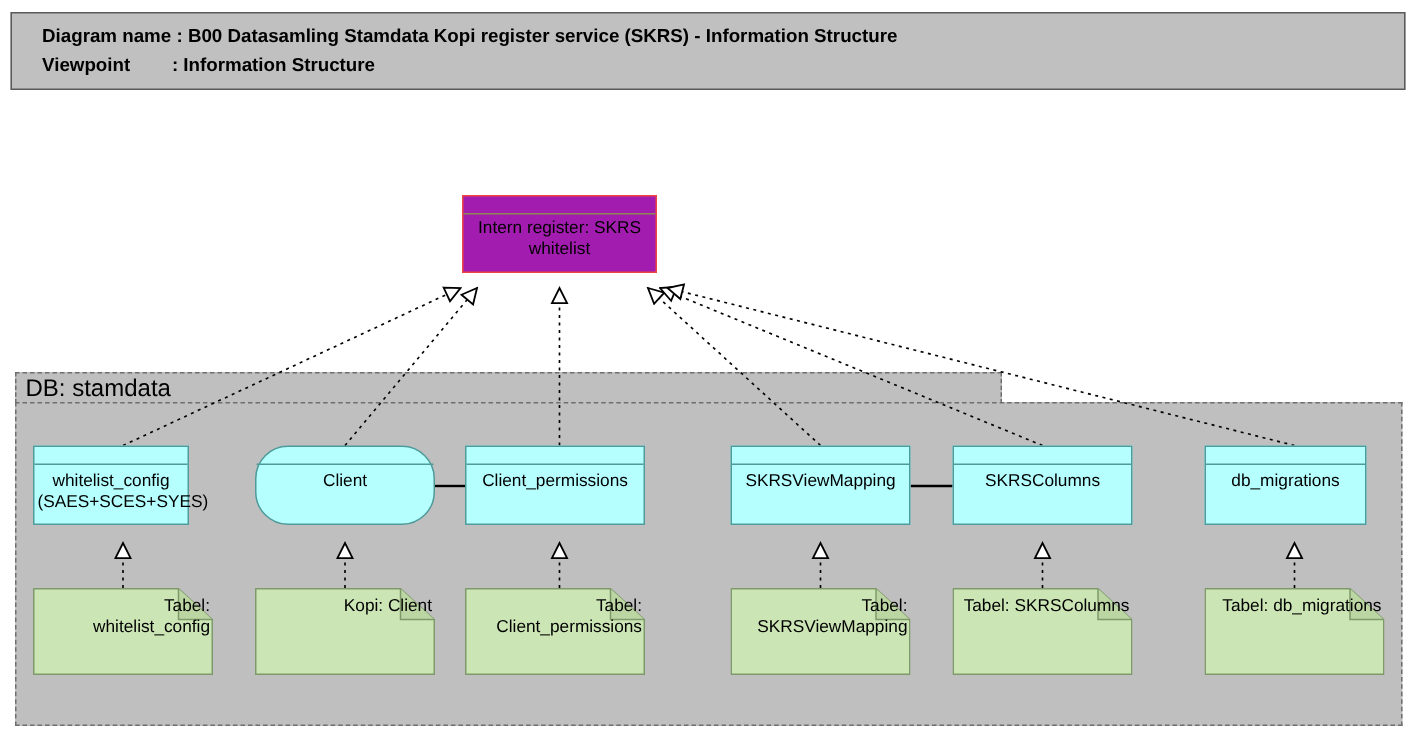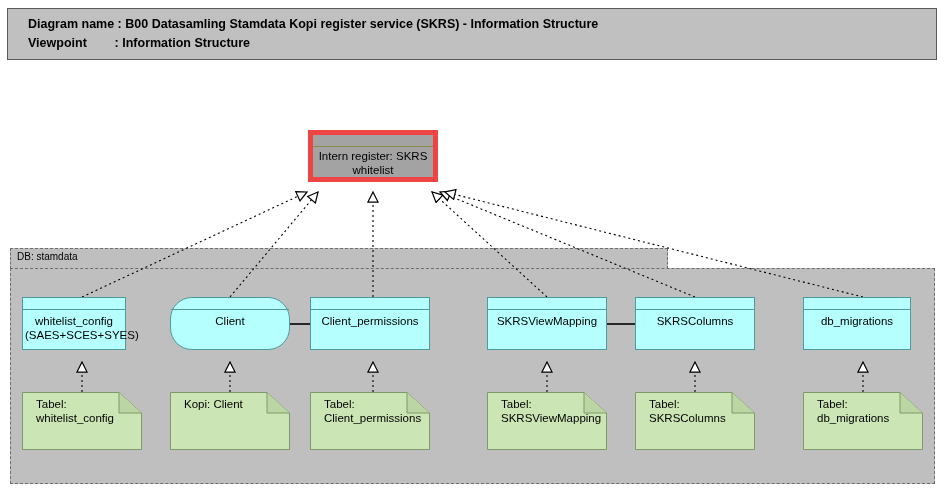--- a/index.html
+++ b/index.html
@@ -65,40 +65,40 @@
     background: #bfbfbf;
     border-top: 1px dashed #6e6e6e;
     border-left: 1px dashed #6e6e6e;
     border-right: 1px dashed #6e6e6e;
     box-sizing: border-box;
   }
   .db-tab-label {
     position: absolute;
     left: 7px;
     top: 3px;
-    font-size: 10px;
+    font-size: 16px;
     color: #000000;
     white-space: nowrap;
   }
   .db-body {
     position: absolute;
     left: 0;
     top: 20px;
     width: 925px;
     height: 216px;
     background: #bfbfbf;
     border: 1px dashed #6e6e6e;
     box-sizing: border-box;
   }
 
   
   .obj-node {
     position: absolute;
-    background: #a3a3a3;
-    border: 5px solid #ef4444;
+    background: #a21caf;
+    border: 1px solid #ef4444;
     box-sizing: border-box;
     text-decoration: underline;
   }
   .obj-bar {
     height: 12px;
     border-bottom: 1px solid #8a8a52;
     box-sizing: border-box;
   }
   .obj-text {
     position: absolute;
@@ -148,25 +148,25 @@
     position: absolute;
     left: 0;
     top: 0;
     display: block;
   }
   .note-text {
     position: absolute;
     left: 0;
     right: 0;
     top: 5px;
-    text-align: left;
+    text-align: right;
     font-size: 11.5px;
     color: #000000;
     line-height: 14px;
-    padding: 0 14px;
+    padding: 0 2px;
     box-sizing: border-box;
     white-space: pre-line;
   }
   .note-text.single { top: 5px; }
 </style>
 </head>
 <body>
 
 <div id="canvas">
 

